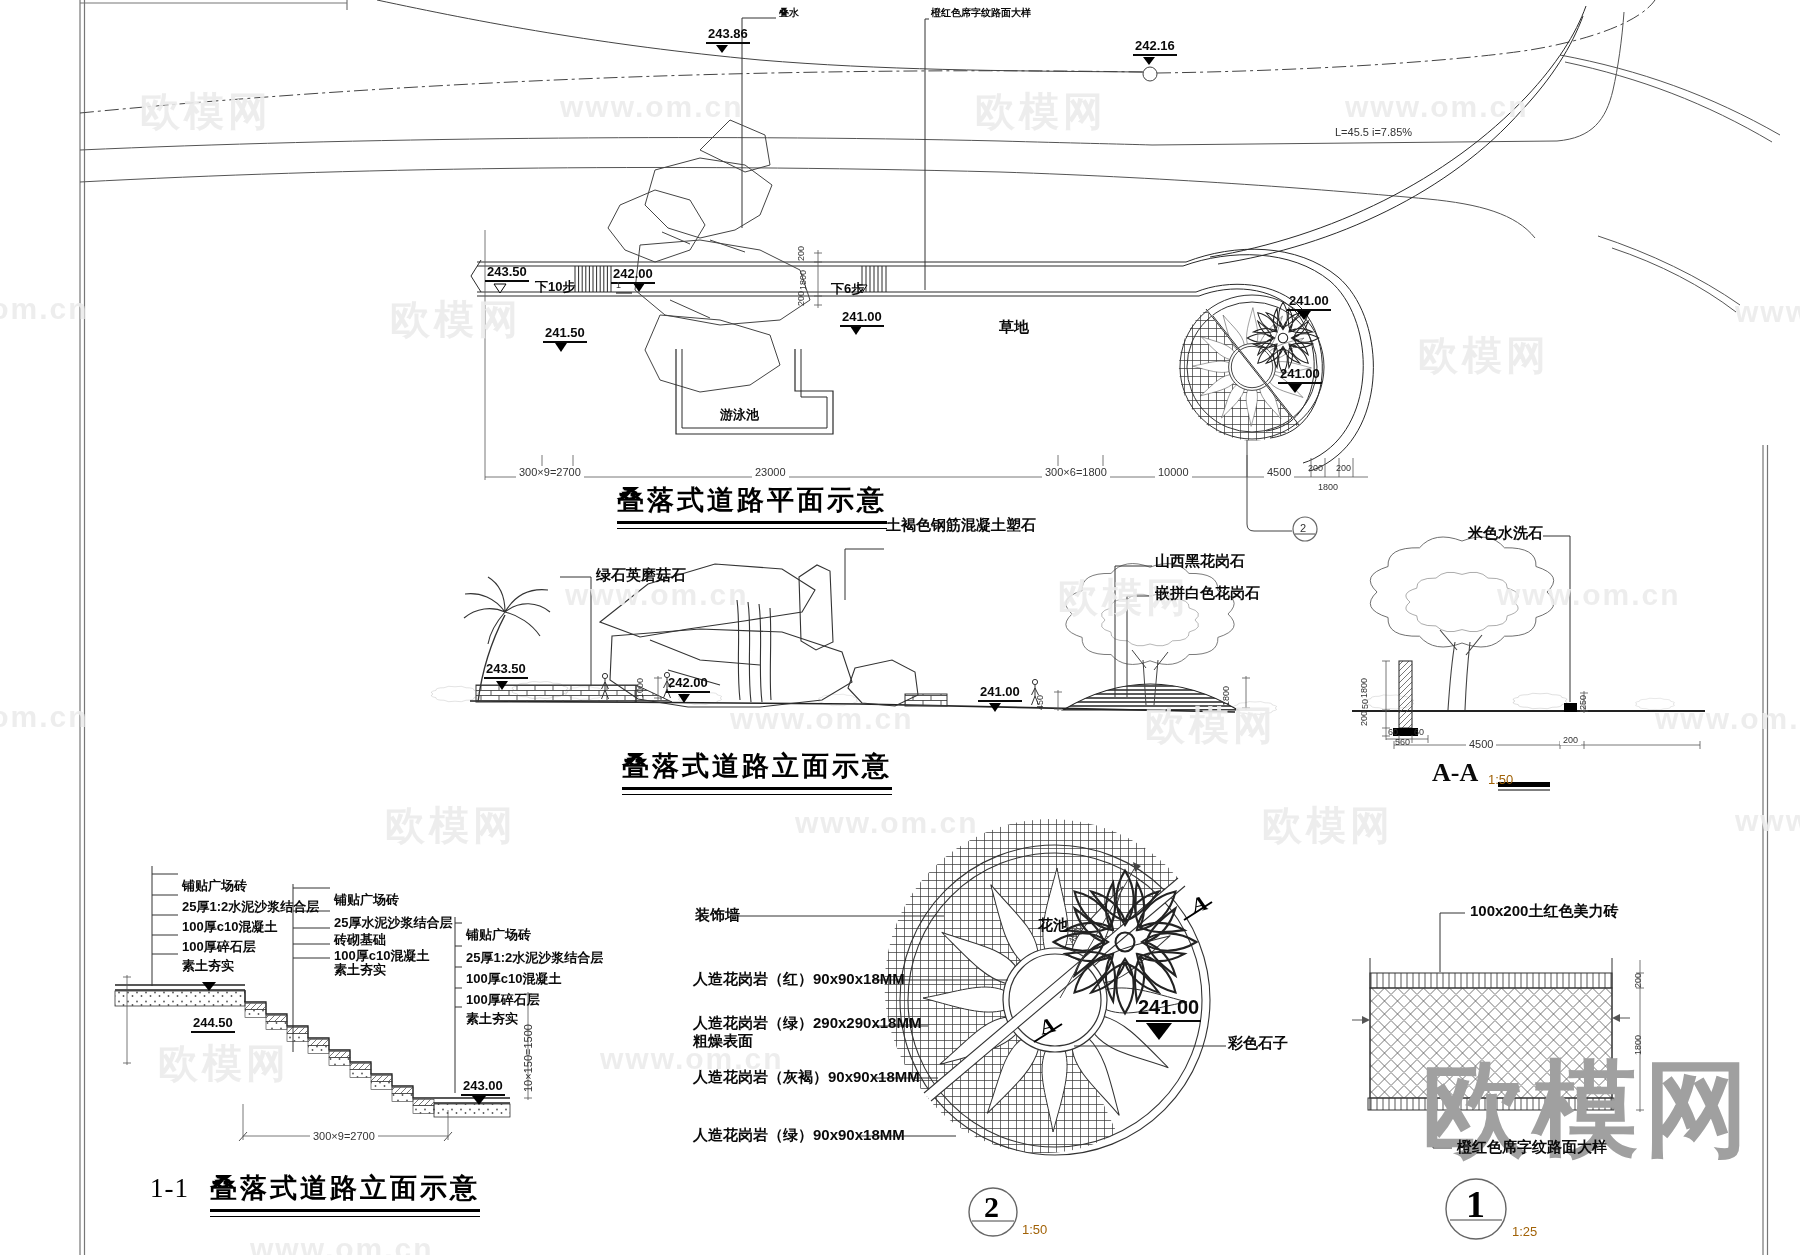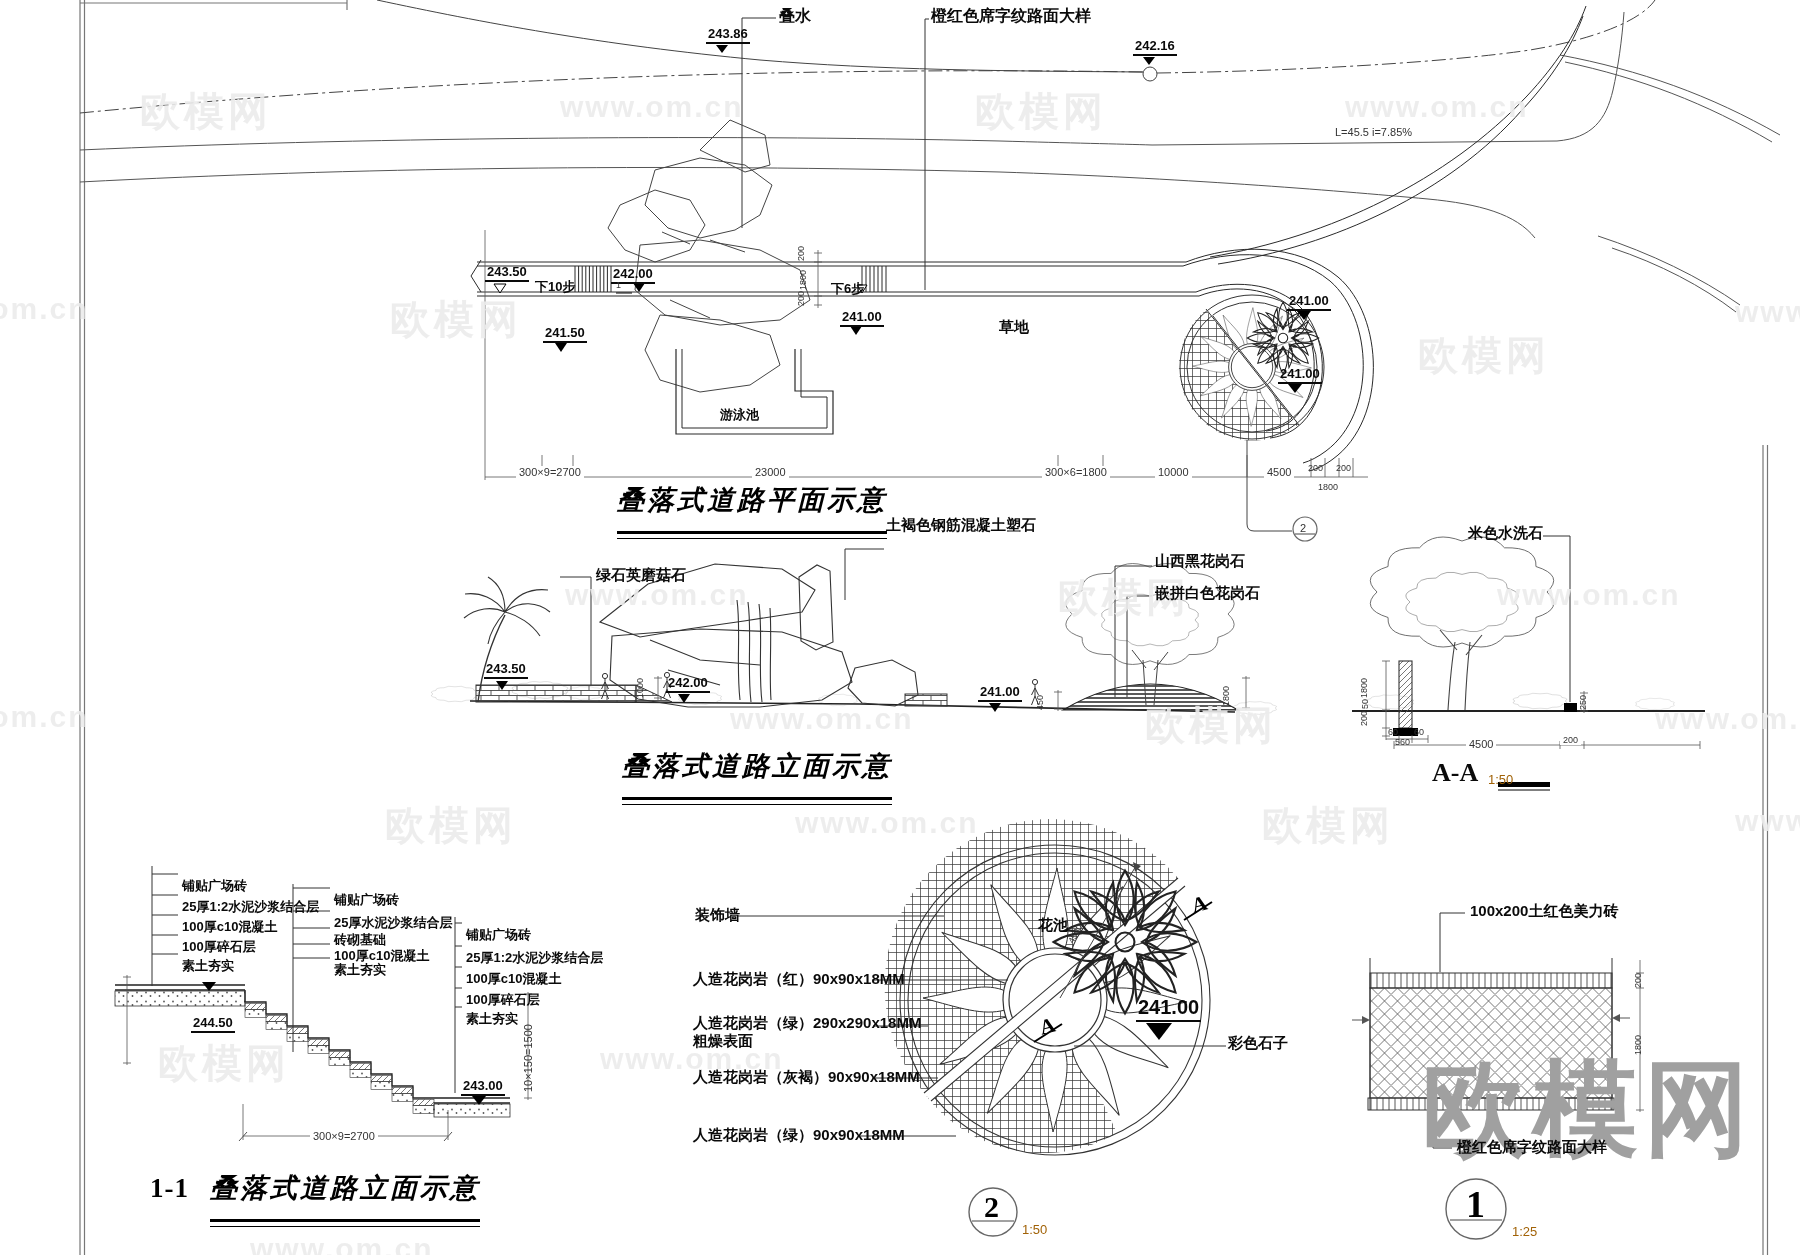--- a/index.html
+++ b/index.html
@@ -1,32 +1,32 @@
 <!DOCTYPE html>
 <html><head>
 <meta charset="utf-8">
 <style>
   html,body{margin:0;padding:0;background:#fff;}
   #page{position:relative;width:1800px;height:1255px;background:#fff;overflow:hidden;
         font-family:"Liberation Sans",sans-serif;}
   svg{position:absolute;left:0;top:0;z-index:1;}
   .lb{position:absolute;z-index:3;font:700 15px "Liberation Sans",sans-serif;color:#0a0a0a;white-space:nowrap;}
   .lb2{font-size:13px;margin-top:12px;}
-  .big{font-size:16px;}
+  .big{font-size:10px;}
   .elev{position:absolute;z-index:3;font:700 13px "Liberation Sans",sans-serif;color:#0a0a0a;
         border-bottom:2px solid #0a0a0a;padding:0 2px 1px 2px;white-space:nowrap;}
   .elevbig{font-size:20px;border-bottom:2.5px solid #0a0a0a;}
   .dim{position:absolute;z-index:3;font:400 11px "Liberation Sans",sans-serif;color:#333;white-space:nowrap;}
   .dim9{font-size:9px;}
   .onln{background:#fff;padding:0 3px;}
   .rot{transform-origin:0 100%;transform:rotate(-90deg);}
   .rot62{transform-origin:0 100%;transform:rotate(-62deg);}
   .title{position:absolute;z-index:3;font:900 27px "Liberation Sans",sans-serif;color:#000;
          letter-spacing:3px;white-space:nowrap;}
-  .title .u{position:relative;display:inline-block;border-bottom:3.5px solid #000;padding-bottom:13px;font-style:italic;}
+  .title .u{position:relative;display:inline-block;border-bottom:3.5px solid #000;padding-bottom:3px;}
   .title .u::after{content:"";position:absolute;left:0;right:0;bottom:-8px;height:1.5px;background:#000;}
   .serif{font-family:"Liberation Serif",serif;}
   .bubnum{position:absolute;z-index:3;font:700 30px "Liberation Serif",serif;color:#000;}
   .bubscale{position:absolute;z-index:3;font:400 13px "Liberation Sans",sans-serif;color:#a16207;}
   .wm{position:absolute;z-index:2;font:800 40px "Liberation Sans",sans-serif;color:#ececec;
       letter-spacing:4px;white-space:nowrap;opacity:.9;}
   .wmu{font-size:30px;letter-spacing:2px;}
   .wmbig{position:absolute;z-index:2;font:900 105px "Liberation Sans",sans-serif;color:#a0a0a0;
          letter-spacing:6px;white-space:nowrap;}
   .amark{position:absolute;z-index:3;font:700 21px "Liberation Serif",serif;color:#000;transform:rotate(-14deg);}
@@ -436,21 +436,21 @@
 <div class="lb lb2" style="left:466px;top:914px">铺贴广场砖</div>
 <div class="lb lb2" style="left:466px;top:937px">25厚1:2水泥沙浆结合层</div>
 <div class="lb lb2" style="left:466px;top:958px">100厚c10混凝土</div>
 <div class="lb lb2" style="left:466px;top:979px">100厚碎石层</div>
 <div class="lb lb2" style="left:466px;top:998px">素土夯实</div>
 <div class="elev" style="left:191px;top:1015px">244.50</div>
 <div class="elev" style="left:461px;top:1078px">243.00</div>
 <div class="dim onln" style="left:310px;top:1130px">300×9=2700</div>
 <div class="dim rot" style="left:534px;top:1080px">10×150=1500</div>
 <div class="title" style="left:150px;top:1170px">
-  <span class="serif" style="font-weight:700;letter-spacing:1px">1-1</span>&nbsp;
+  <span class="serif" style="font-weight:400;letter-spacing:1px">1-1</span>&nbsp;
   <span class="u">叠落式道路立面示意</span>
 </div>
 
 <div class="lb" style="left:695px;top:906px">装饰墙</div>
 <div class="lb" style="left:693px;top:970px">人造花岗岩（红）90x90x18MM</div>
 <div class="lb" style="left:693px;top:1014px">人造花岗岩（绿）290x290x18MM</div>
 <div class="lb" style="left:693px;top:1032px">粗燥表面</div>
 <div class="lb" style="left:693px;top:1068px">人造花岗岩（灰褐）90x90x18MM</div>
 <div class="lb" style="left:693px;top:1126px">人造花岗岩（绿）90x90x18MM</div>
 <div class="lb" style="left:1038px;top:916px">花池</div>

